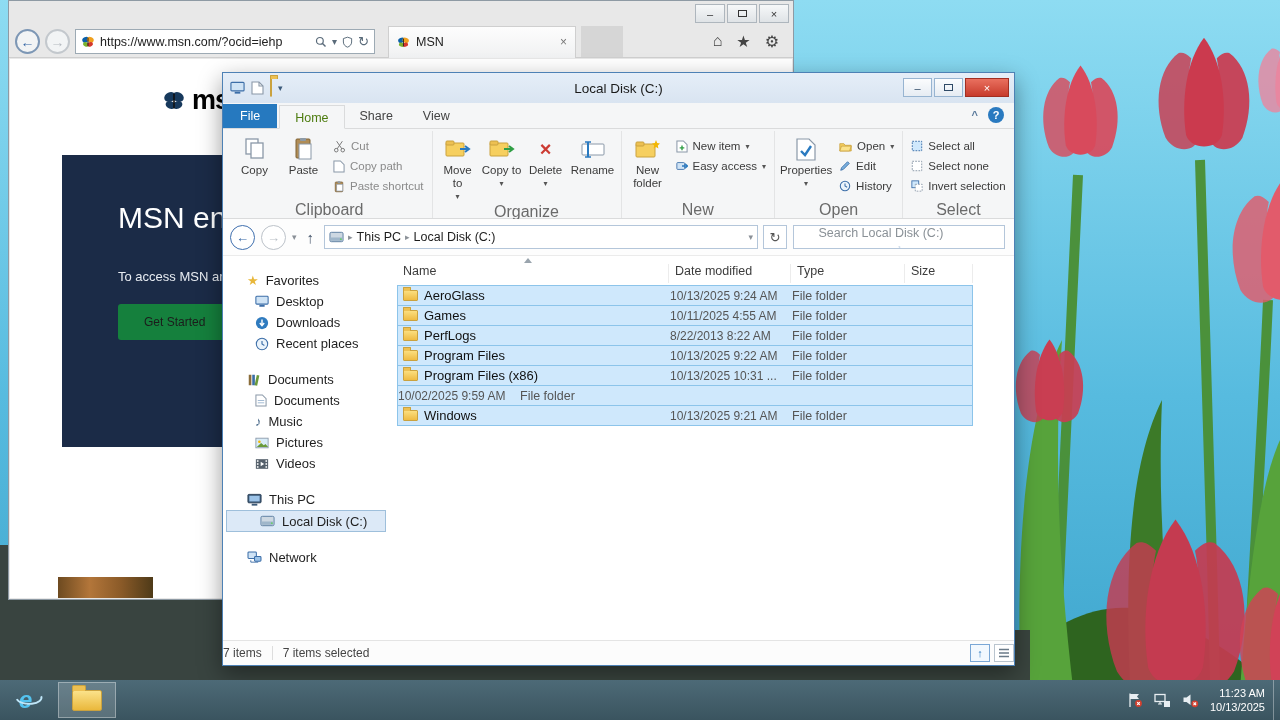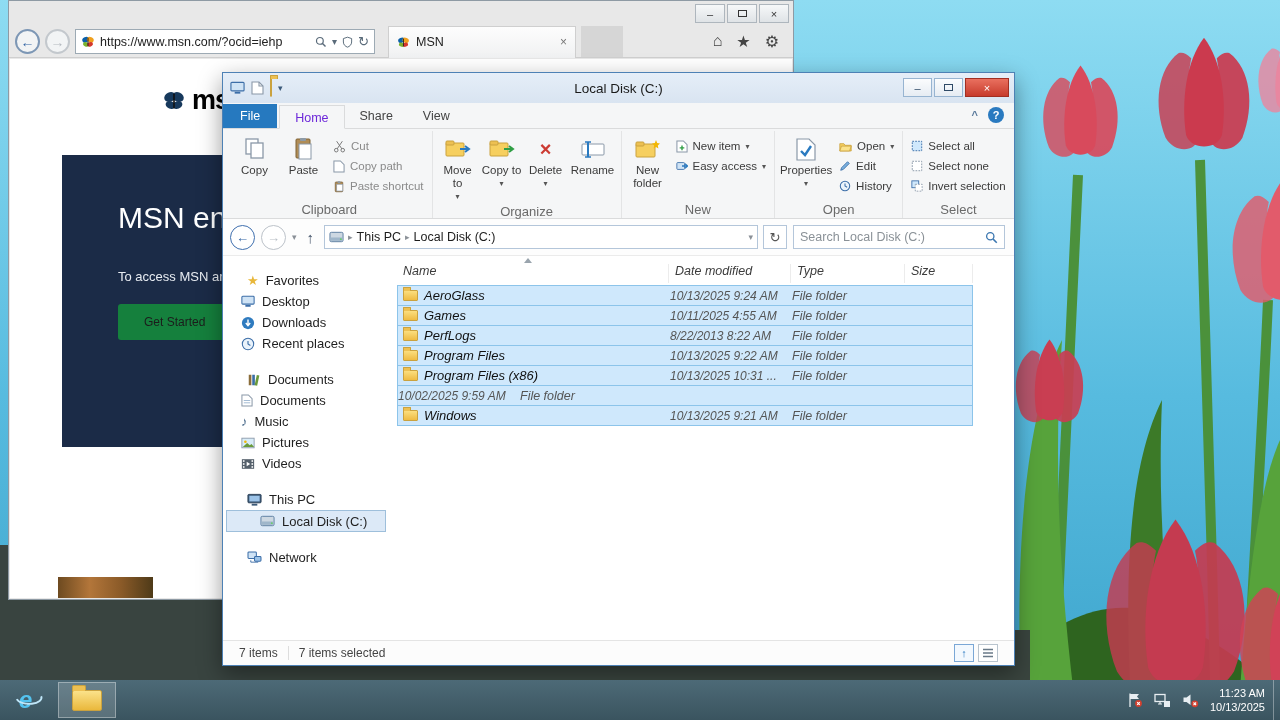--- a/index.html
+++ b/index.html
@@ -55,30 +55,30 @@
   .ex-title { font-size:13.5px; color:#1a1a1a; }
   .ex-controls { position:absolute; right:5px; top:5px; display:flex; gap:2px; }
   .exbtn { width:29px; height:19px; display:flex; align-items:center; justify-content:center;
     border:1px solid #97b4d1; background:linear-gradient(#fbfcfd,#e6ecf3); font-size:11px; color:#2f4a66; }
   .exbtn.close { width:44px; background:linear-gradient(#e9705f,#c73b2c); border-color:#a12f22; color:#fff; }
   .ribbon-tabs { height:25px; background:#f5f6f7; display:flex; align-items:flex-end;
     position:relative; flex:0 0 auto; }
   .rtab { padding:0 15px; height:24px; line-height:24px; font-size:12.5px; color:#444; }
   .rtab.file { background:#2679bf; color:#fff; margin-right:2px; padding:0 17px; }
   .rtab.active { background:#f5f6f7; border:1px solid #dadbdc; border-bottom-color:#f5f6f7;
-    margin-bottom:-1px; color:#6d28d9; z-index:2; }
+    margin-bottom:-1px; color:#4d7c0f; z-index:2; }
   .ribbon-right { position:absolute; right:10px; top:4px; display:flex; align-items:center; gap:10px; }
   .collapse-caret { font-size:11px; color:#5a7a9c; font-weight:bold; }
   .help-circle { width:16px; height:16px; border-radius:50%; background:#2a7ac0; color:#fff;
     font-size:11px; font-weight:bold; display:flex; align-items:center; justify-content:center; }
   .ribbon { height:91px; background:#f5f6f7; border-top:1px solid #dadbdc; border-bottom:1px solid #dadbdc;
     display:flex; padding:2px 0 0 4px; flex:0 0 auto; }
   .rgroup { display:flex; flex-direction:column; border-right:1px solid #e3e4e5; padding:0 4px; }
   .rgc { flex:1; display:flex; align-items:flex-start; gap:2px; padding-top:2px; }
-  .rgl { text-align:center; font-size:13px; color:#6a6a6a; height:17px; line-height:17px; }
+  .rgl { text-align:center; font-size:16px; color:#6a6a6a; height:17px; line-height:17px; }
   .btn-lg { display:flex; flex-direction:column; align-items:center; width:47px; padding:3px 1px 1px;
     gap:2px; font-size:11.5px; color:#3b3b3b; text-align:center; line-height:1.15; }
   .btn-lg .ic { height:26px; display:flex; align-items:center; justify-content:center; }
   .sm-col { display:flex; flex-direction:column; padding-top:3px; }
   .btn-sm { display:flex; align-items:center; gap:5px; font-size:11.5px; color:#3b3b3b;
     padding:2px 4px; height:20px; white-space:nowrap; }
   .dim { color:#8a8a8a; }
   .chev-s { font-size:8px; color:#555; }
   .xglyph { color:#cc3b33; font-size:20px; font-weight:bold; line-height:22px; }
 
@@ -89,53 +89,53 @@
   .circ.back { border:1px solid #3f6fae; color:#3566a5; background:#fff; }
   .circ.fwd { border:1px solid #bcc2c9; color:#b9bfc6; background:#fff; }
   .nav-chev { font-size:9px; color:#8a9097; }
   .nav-up { font-size:15px; color:#44546a; padding:0 4px; }
   .crumb-bar { flex:1; height:24px; border:1px solid #b4c6da; background:#fff;
     display:flex; align-items:center; padding:0 4px; gap:4px; font-size:12.5px; color:#1c1c1c; }
   .crumb-bar .spacer { flex:1; }
   .refresh-btn { width:24px; height:24px; border:1px solid #b4c6da; margin-left:-1px; background:#fff;
     display:flex; align-items:center; justify-content:center; font-size:13px; color:#555; }
   .search-box { width:212px; height:24px; border:1px solid #b4c6da; background:#fff;
-    display:flex; align-items:center; padding:0 6px; gap:6px; }
+    display:flex; align-items:center; padding:0 6px; gap:6px;flex-direction:column; }
   .search-box input { flex:1; border:0; outline:0; font-size:12.5px; color:#222; min-width:0;
     font-family:"Liberation Sans","DejaVu Sans",sans-serif; }
   .search-box input::placeholder { color:#8a9197; }
 
   .ex-body { flex:1; display:flex; background:#fff; overflow:hidden; }
   .sidebar { width:166px; padding-top:14px; font-size:13px; color:#1f1f1f; flex:0 0 auto; }
   .side-sec { margin-bottom:15px; }
   .side-row { display:flex; align-items:center; gap:7px; height:21px; padding-left:24px; }
-  .side-row.child { padding-left:18px; }
+  .side-row.child { padding-left:32px; }
   .side-row.selected { background:#dce9f7; border:1px solid #9ebfdb; margin:0 3px;
     padding-left:33px; height:22px; }
-  .filelist { flex:1; position:relative;font-style:italic; }
+  .filelist { flex:1; position:relative; }
   .cols-head { display:flex; height:27px; align-items:flex-end; font-size:12.5px; color:#3c3c3c;
     padding-left:8px; position:relative; }
   .col { padding:0 6px 5px; border-right:1px solid #ececec; }
   .col.name { width:272px; } .col.date { width:122px; } .col.type { width:114px; } .col.size { width:68px; }
   .sort-caret { position:absolute; left:135px; top:2px; width:0; height:0;
     border-left:4px solid transparent; border-right:4px solid transparent; border-bottom:5px solid #9aa4ad; }
   .rows { padding:2px 0 0 8px; }
   .frow { display:flex; align-items:center; height:21px; width:576px;
     background:#cfe8fc; border:1px solid #8cc4ea; margin-top:-1px; font-size:13px; }
   .frow:first-child { margin-top:0; }
   .c-name { width:272px; display:flex; align-items:center; gap:6px; padding-left:5px; color:#111; }
   .c-date { width:122px; color:#555; font-size:12px; }
   .c-type { width:114px; color:#555; font-size:12.5px; }
   .c-size { width:60px; }
   .fold { position:relative; width:15px; height:11px; border:1px solid #caa23f; border-radius:1px;
     background:linear-gradient(#fbde7e,#efbb42); flex:0 0 auto; }
   .fold::before { content:""; position:absolute; left:-1px; top:-4px; width:6px; height:3px;
     background:#edc052; border:1px solid #caa23f; border-bottom:none; border-radius:1px 1px 0 0; }
   .ex-status { height:25px; border-top:1px solid #e4e4e4; display:flex; align-items:center;
-    padding:0 16px; font-size:12px; color:#444; background:#fcfcfc; flex:0 0 auto; }
+    padding:0 0; font-size:12px; color:#444; background:#fcfcfc; flex:0 0 auto; }
   .vdiv { width:1px; height:14px; background:#ddd; margin:0 10px; }
   .status-right { margin-left:auto; display:flex; gap:4px; align-items:center; }
   .view-btn { width:20px; height:18px; border:1px solid #7aa7d6; display:flex; align-items:center;
     justify-content:center; font-size:11px; color:#2a7ac0; background:#f2f8fe; }
 
   
   .taskbar { position:absolute; left:0; bottom:0; width:1280px; height:40px;
     background:linear-gradient(#4d6a77,#3a545f); display:flex; align-items:stretch; z-index:50; }
   .tb-btn { width:58px; display:flex; align-items:center; justify-content:center; }
   .tb-btn.active { background:rgba(255,255,255,.16); border:1px solid rgba(255,255,255,.35); margin:2px 0; }

